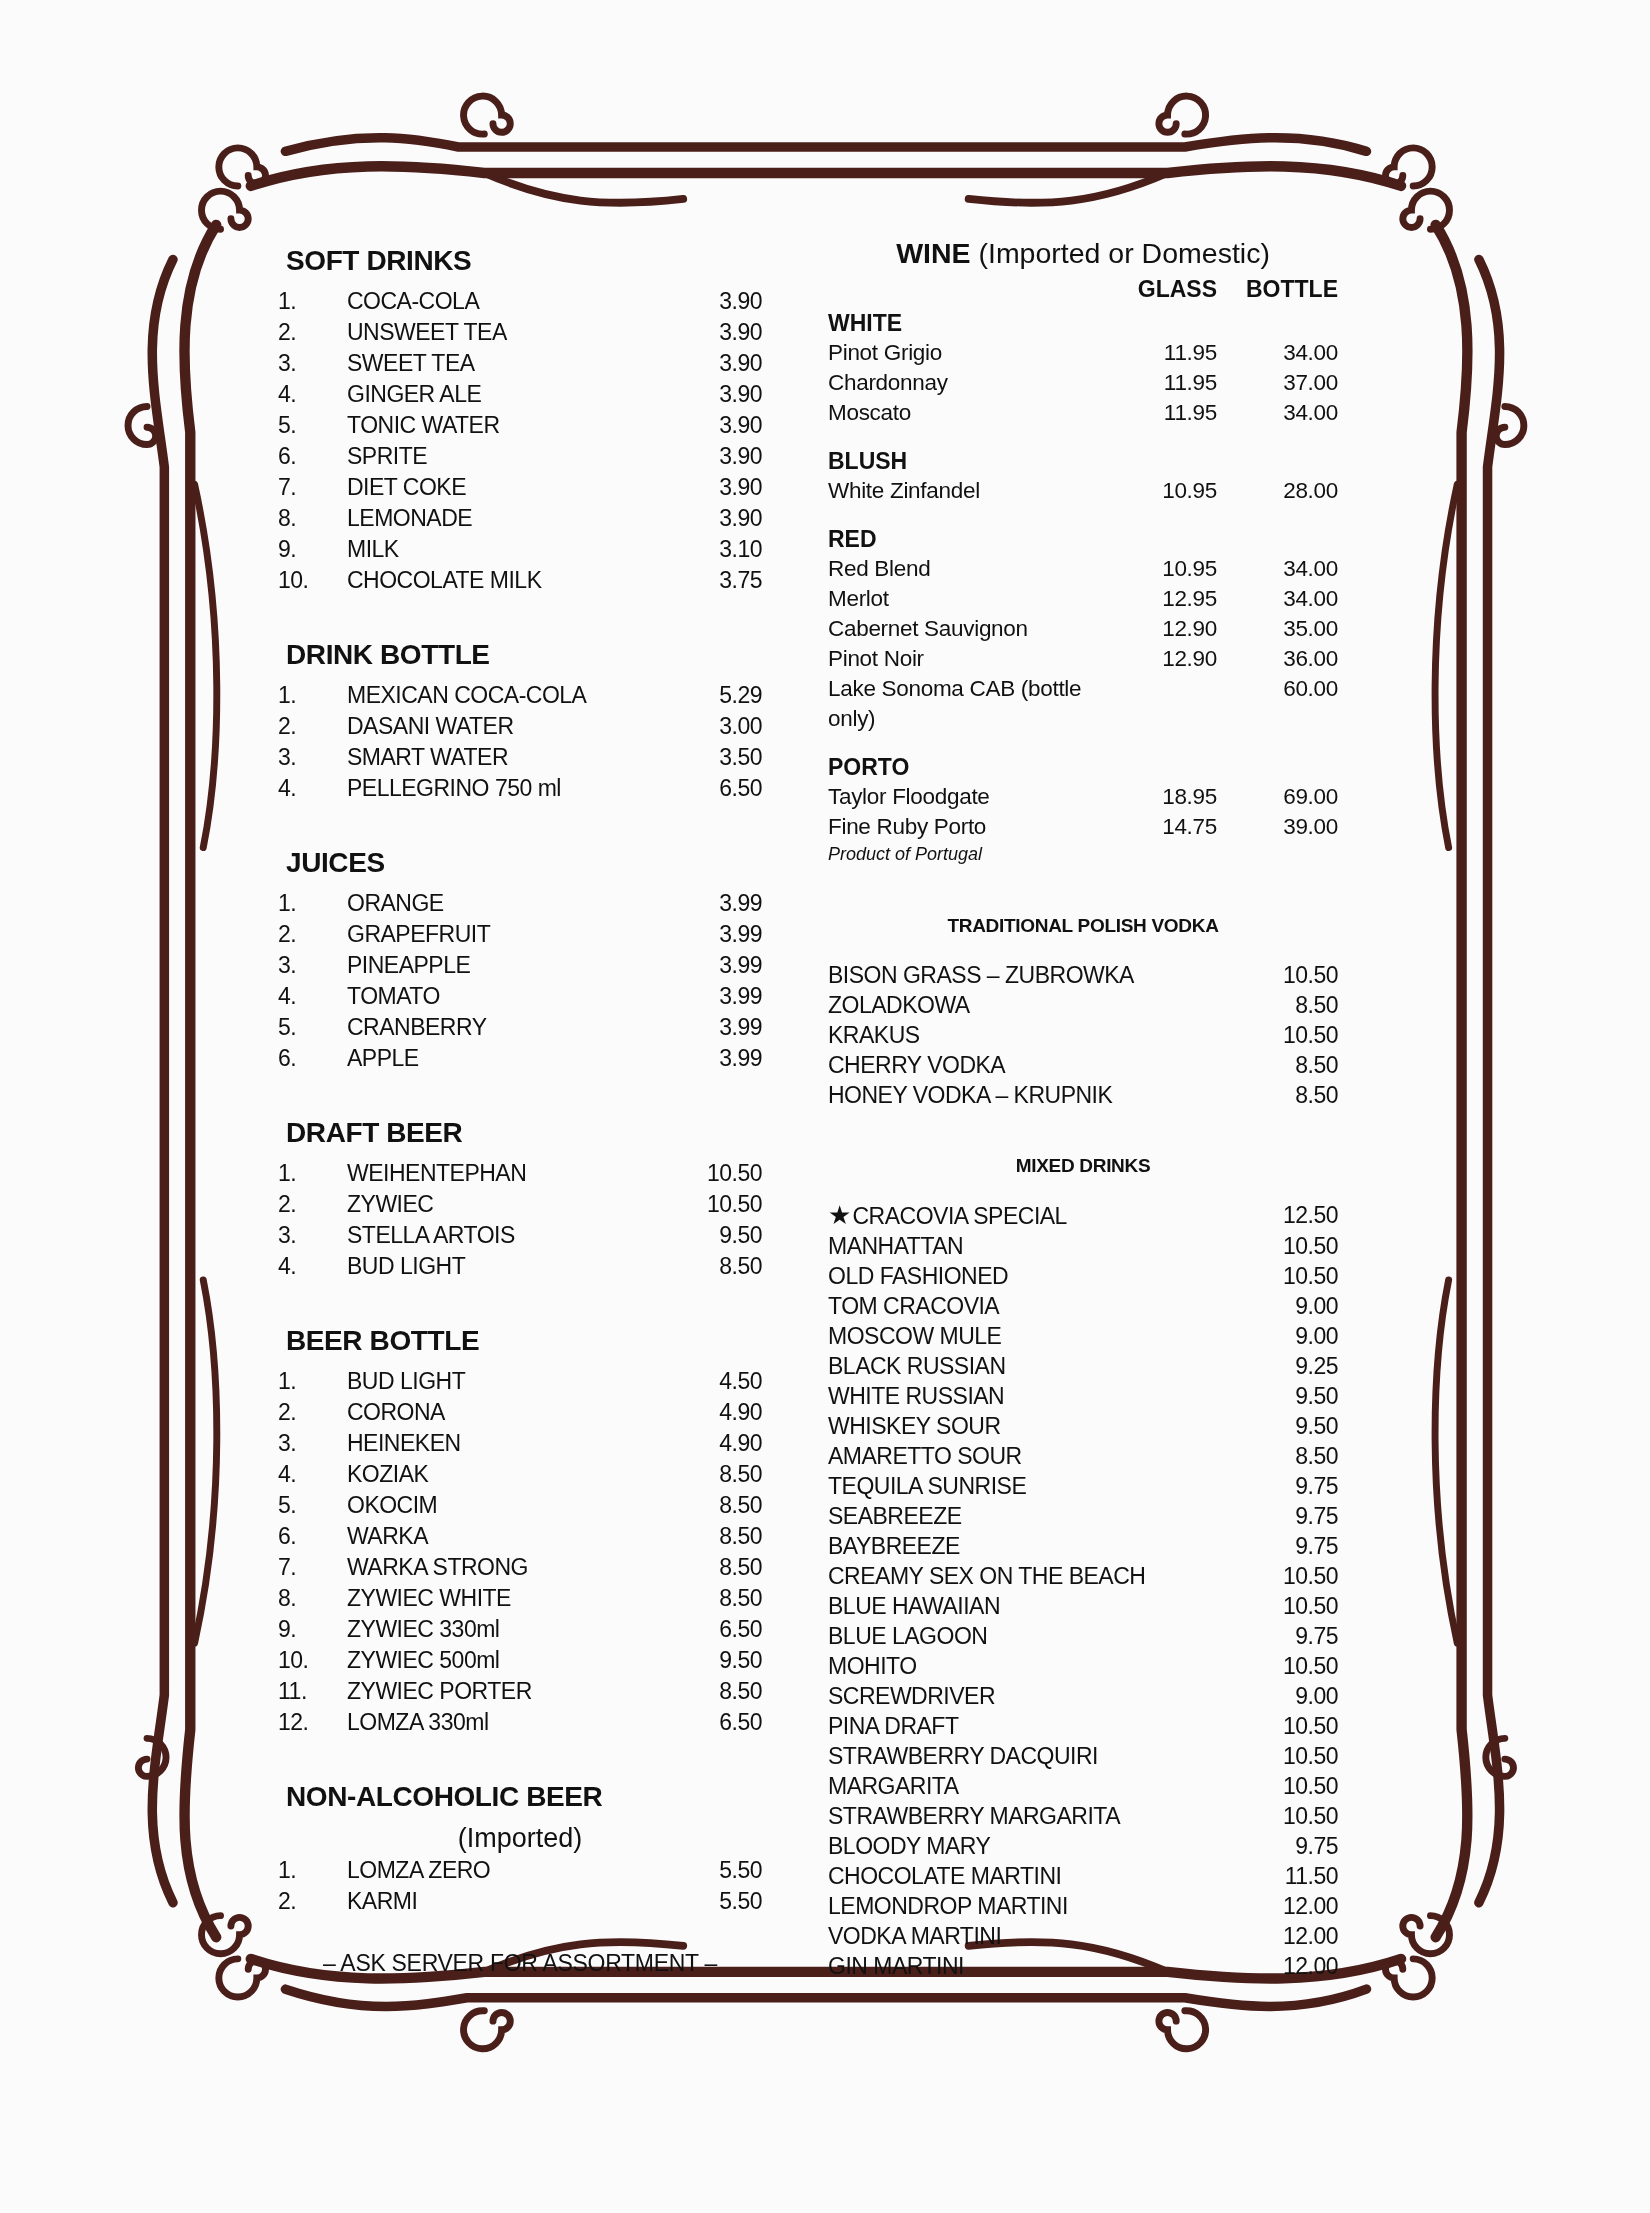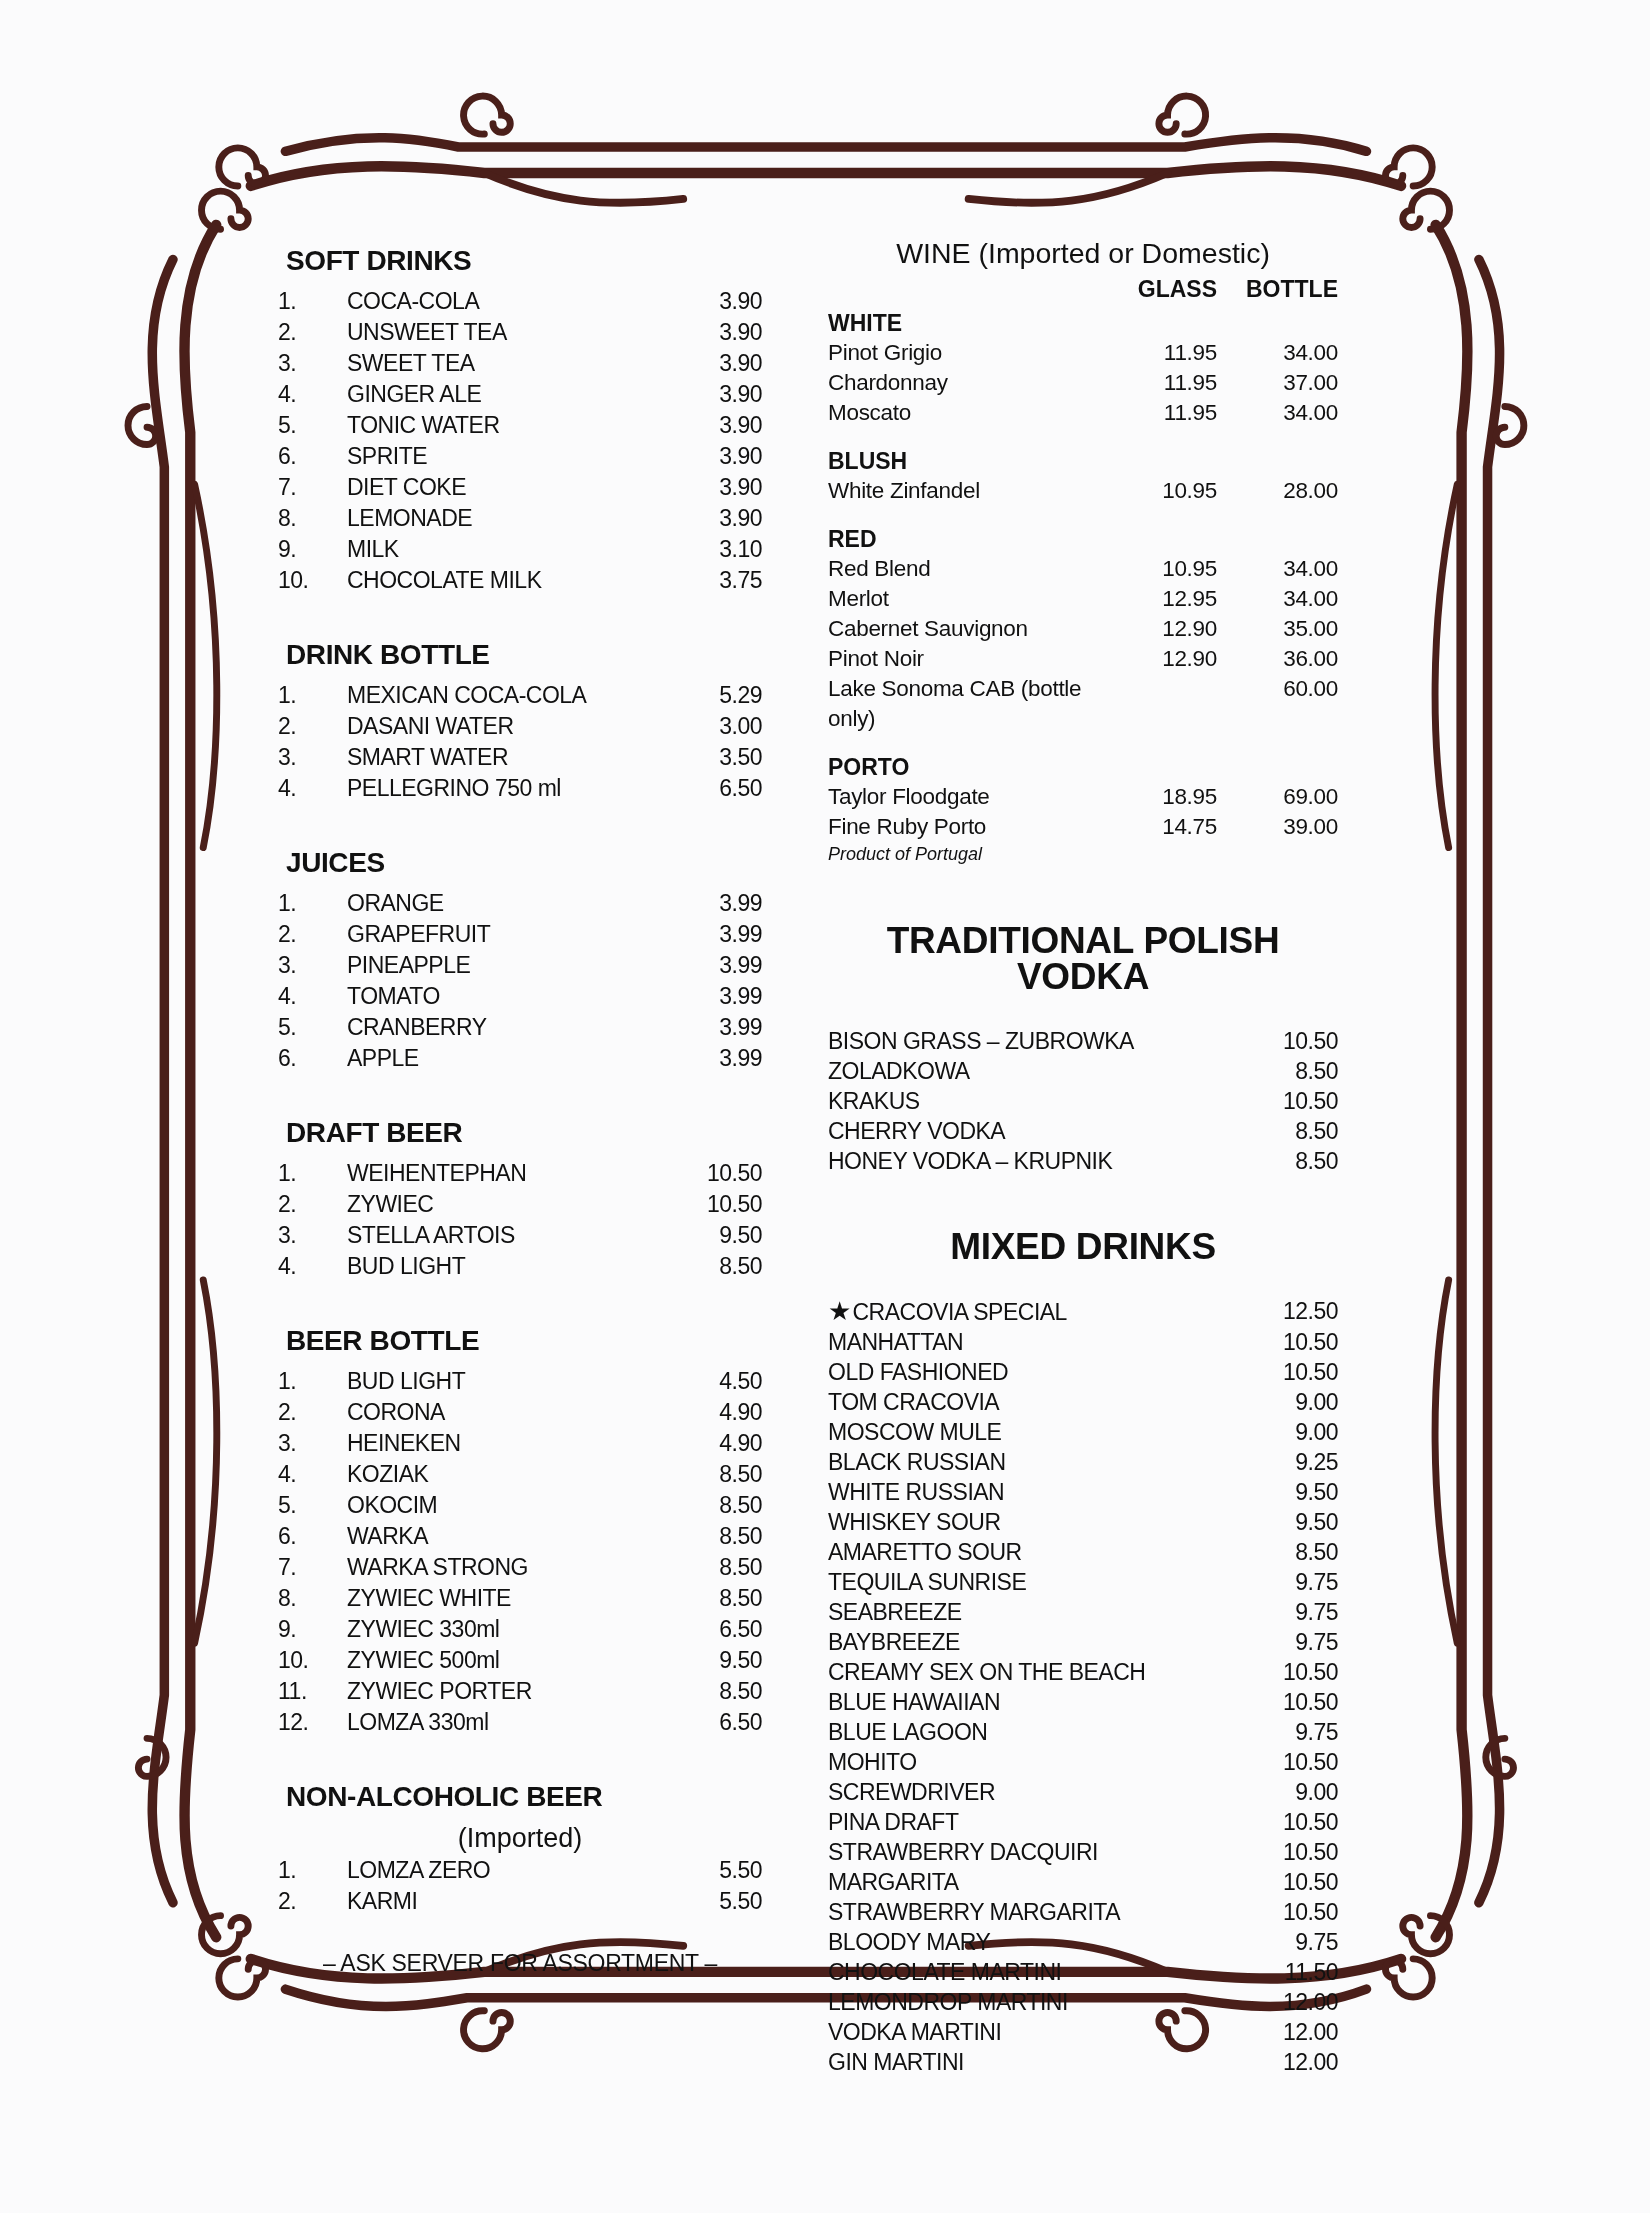--- a/index.html
+++ b/index.html
@@ -26,32 +26,32 @@
   .num-row .n { width:69px; }
   .num-row .name { flex:1; }
   .num-row .p { width:78px; text-align:right; }
   .gap-lg { height:33px; }
   .note {
     font-size:23px; text-align:center; margin-top:33px; letter-spacing:-0.3px;
   }
 
   
   .wine-title { font-size:28.5px; text-align:center; line-height:36px; }
-  .wine-title b { font-weight:normal;text-align:right; }
+  .wine-title b { font-weight:bold;text-align:right; }
   .wine-head { display:flex; font-weight:bold; font-size:23px; line-height:29px; margin-top:3.5px; }
   .wine-head .sp { flex:1; }
   .wine-head .g { width:112px; text-align:right; }
   .wine-head .b { width:121px; text-align:right; }
   .wine-cat { font-weight:bold; font-size:23px; line-height:29px; margin-top:5.2px; }
   .wine-row { display:flex; font-size:22.5px; line-height:30px; letter-spacing:-0.3px; }
   .wine-row .name { flex:1; }
   .wine-row .g { width:112px; text-align:right; }
   .wine-row .b { width:121px; text-align:right; }
   .wine-note { font-size:18px; font-style:italic; line-height:24px; }
-  .sec-title-r { font-weight:bold; font-size:37px; text-align:center; line-height:36px; letter-spacing:-0.3px; }
+  .sec-title-r { font-weight:bold; font-size:19px; text-align:center; line-height:36px; letter-spacing:-0.3px; }
   .price-row { display:flex; font-size:23px; line-height:30px; letter-spacing:-0.5px; }
   .price-row .name { flex:1; }
   .price-row .p { width:86px; text-align:right; }
   .star { font-size:26px; margin-right:1.7px; }
 </style>
 </head>
 <body>
 
 <svg class="frame-svg" viewBox="0 0 1909 2560" xmlns="http://www.w3.org/2000/svg">
   <g fill="none" stroke="#4a1f1a" stroke-linecap="round">

